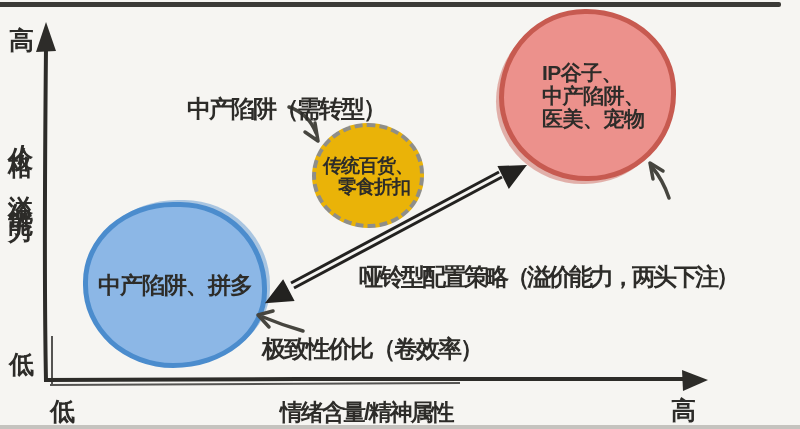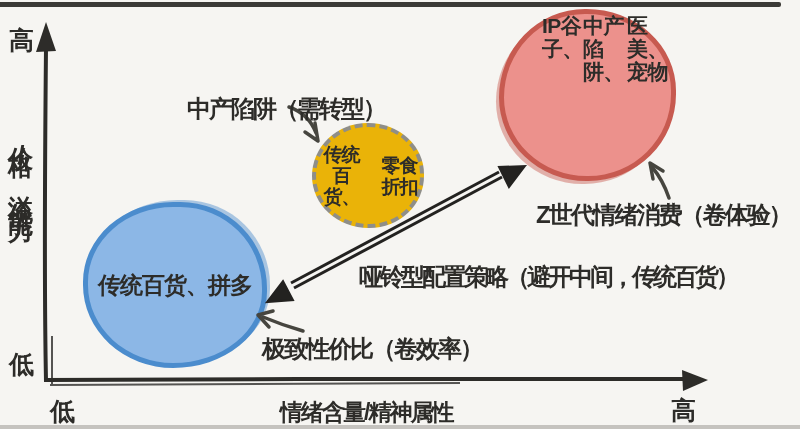--- a/index.html
+++ b/index.html
@@ -67,21 +67,21 @@
     font-size: 23px;
     letter-spacing: -2px;
     color: #2d2c29;
     z-index: 2;
     white-space: nowrap;
   }
   
   .bubble {
     position: absolute;
     display: flex;
-    flex-direction: row;
+    flex-direction: column;
     align-items: center;
     justify-content: center;
     text-align: center;
     font-weight: bold;
     color: #2d2c29;
     box-sizing: border-box;
     z-index: 1;
   }
   .bubble-value {
     left: 83px; top: 202px;
@@ -178,33 +178,32 @@
   </svg>
 
   <div class="axis-label y-high">高</div>
   <div class="y-title">价格/溢价能力</div>
   <div class="axis-label y-low">低</div>
   <div class="axis-label x-low">低</div>
   <div class="x-title">情绪含量/精神属性</div>
   <div class="axis-label x-high">高</div>
 
   <div class="bubble bubble-value">
-    <div>传统百货、拼多</div>
+    <div>中产陷阱、拼多</div>
   </div>
 
   <div class="bubble bubble-middle">
     <div>传统百货、</div>
     <div class="line2">零食折扣</div>
   </div>
 
   <div class="bubble bubble-emotion">
     <div>IP谷子、</div>
     <div>中产陷阱、</div>
     <div>医美、宠物</div>
   </div>
 
   <div class="anno anno-middle-trap">中产陷阱（需转型）</div>
-  <div class="anno anno-genz">Z世代情绪消费（卷体验）</div>
-  <div class="anno anno-strategy">哑铃型配置策略（避开中间，传统百货）</div>
+  <div class="anno anno-strategy">哑铃型配置策略（溢价能力，两头下注）</div>
   <div class="anno anno-value">极致性价比（卷效率）</div>
 
   <div class="bottom-fade"></div>
 </div>
 
 </body></html>

